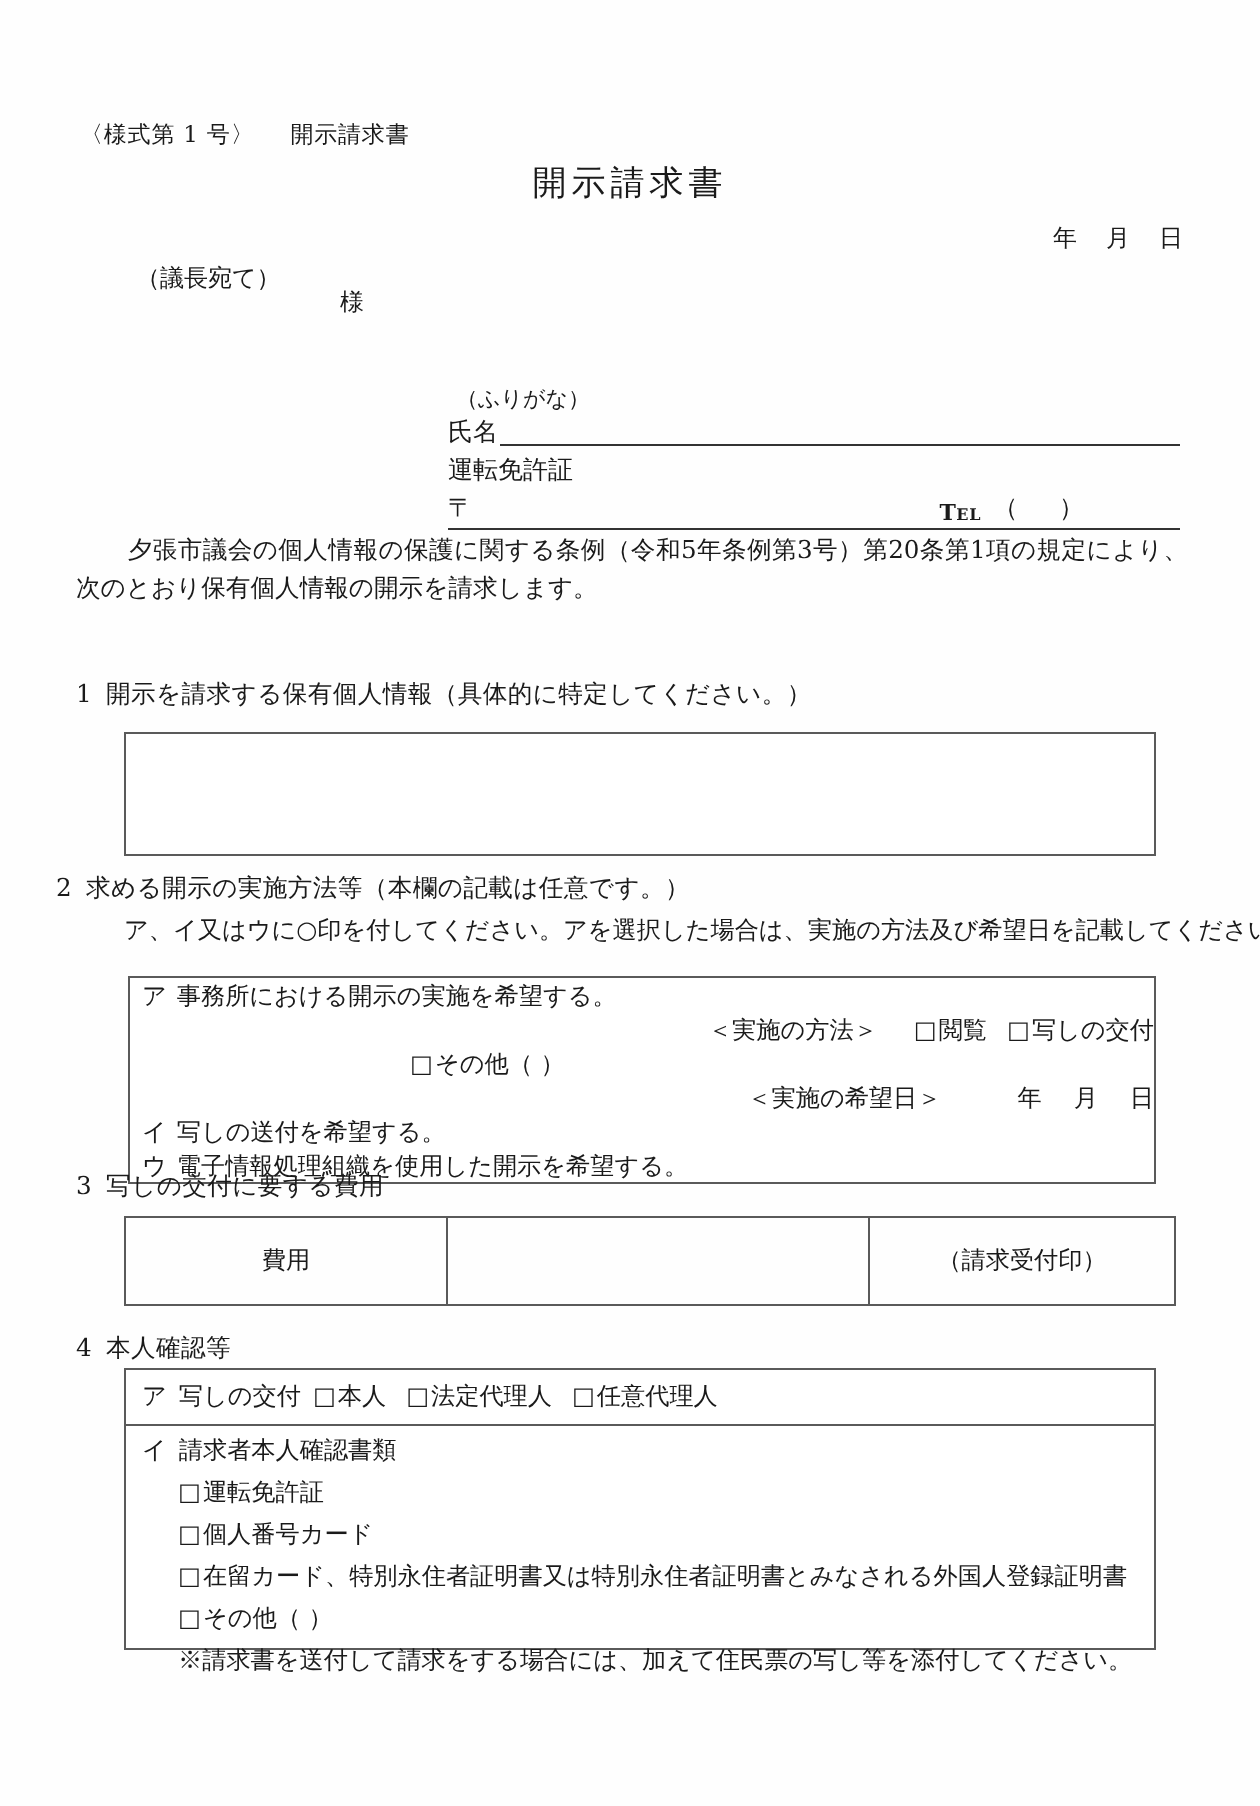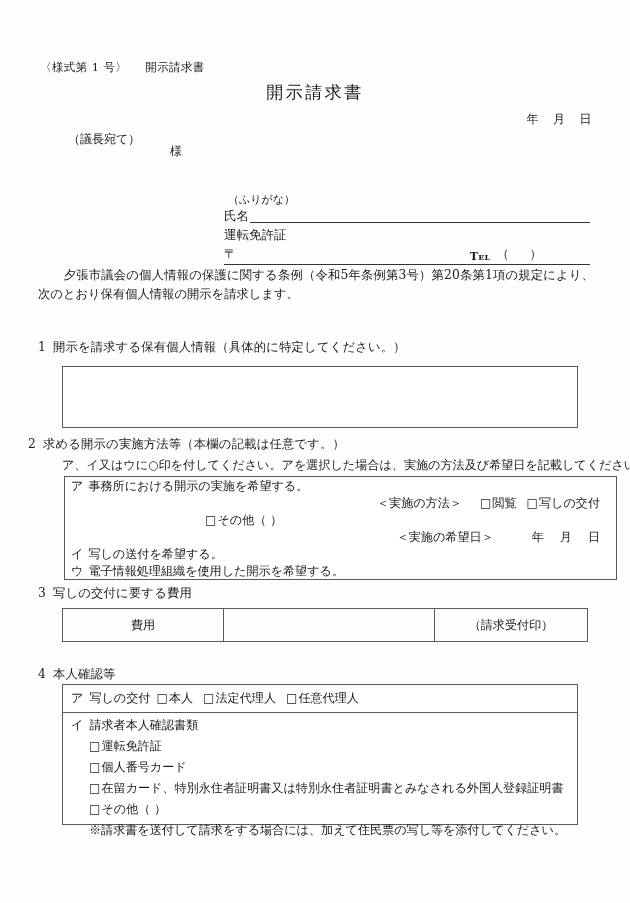--- a/index.html
+++ b/index.html
@@ -125,22 +125,22 @@
   
   .box {
     position: absolute;
     border: 1.1px solid #5a5a5a;
     background: #fff;
     box-sizing: border-box;
   }
   #sec1-box { left: 62px; top: 366px; width: 516px; height: 62px; }
 
   #sec2-box {
-    left: 64px; top: 476px; width: 553px; height: 104px;
-    padding: 3px 16px 0 0;
+    left: 64px; top: 488px; width: 514px; height: 104px;
+    padding: 3px 0 0 0;
   }
   .opt-line {
     font-size: 12.1px;
     line-height: 1;
     padding: 0 0 0 6px;
     margin-bottom: 5px;
     white-space: nowrap;
   }
   .opt-line:last-child { margin-bottom: 0; }
   .opt-mark { margin-right: 5px; }
@@ -149,21 +149,21 @@
   .method-label { margin-right: 18px; }
   .cb { margin-right: 1px; }
   .cb-gap { margin-left: 10px; }
   .date-slot span { margin-left: 16px; }
   .date-slot { margin-left: 22px; }
 
   
   #cost-table {
     position: absolute;
     left: 62px; top: 608px;
-    width: 516px; height: 34px;
+    width: 516px; height: 45px;
     border-collapse: collapse;
     table-layout: fixed;
   }
   #cost-table td {
     border: 1.1px solid #5a5a5a;
     text-align: center;
     vertical-align: middle;
     font-size: 12.1px;
   }
   .col-a { width: 158px; }

